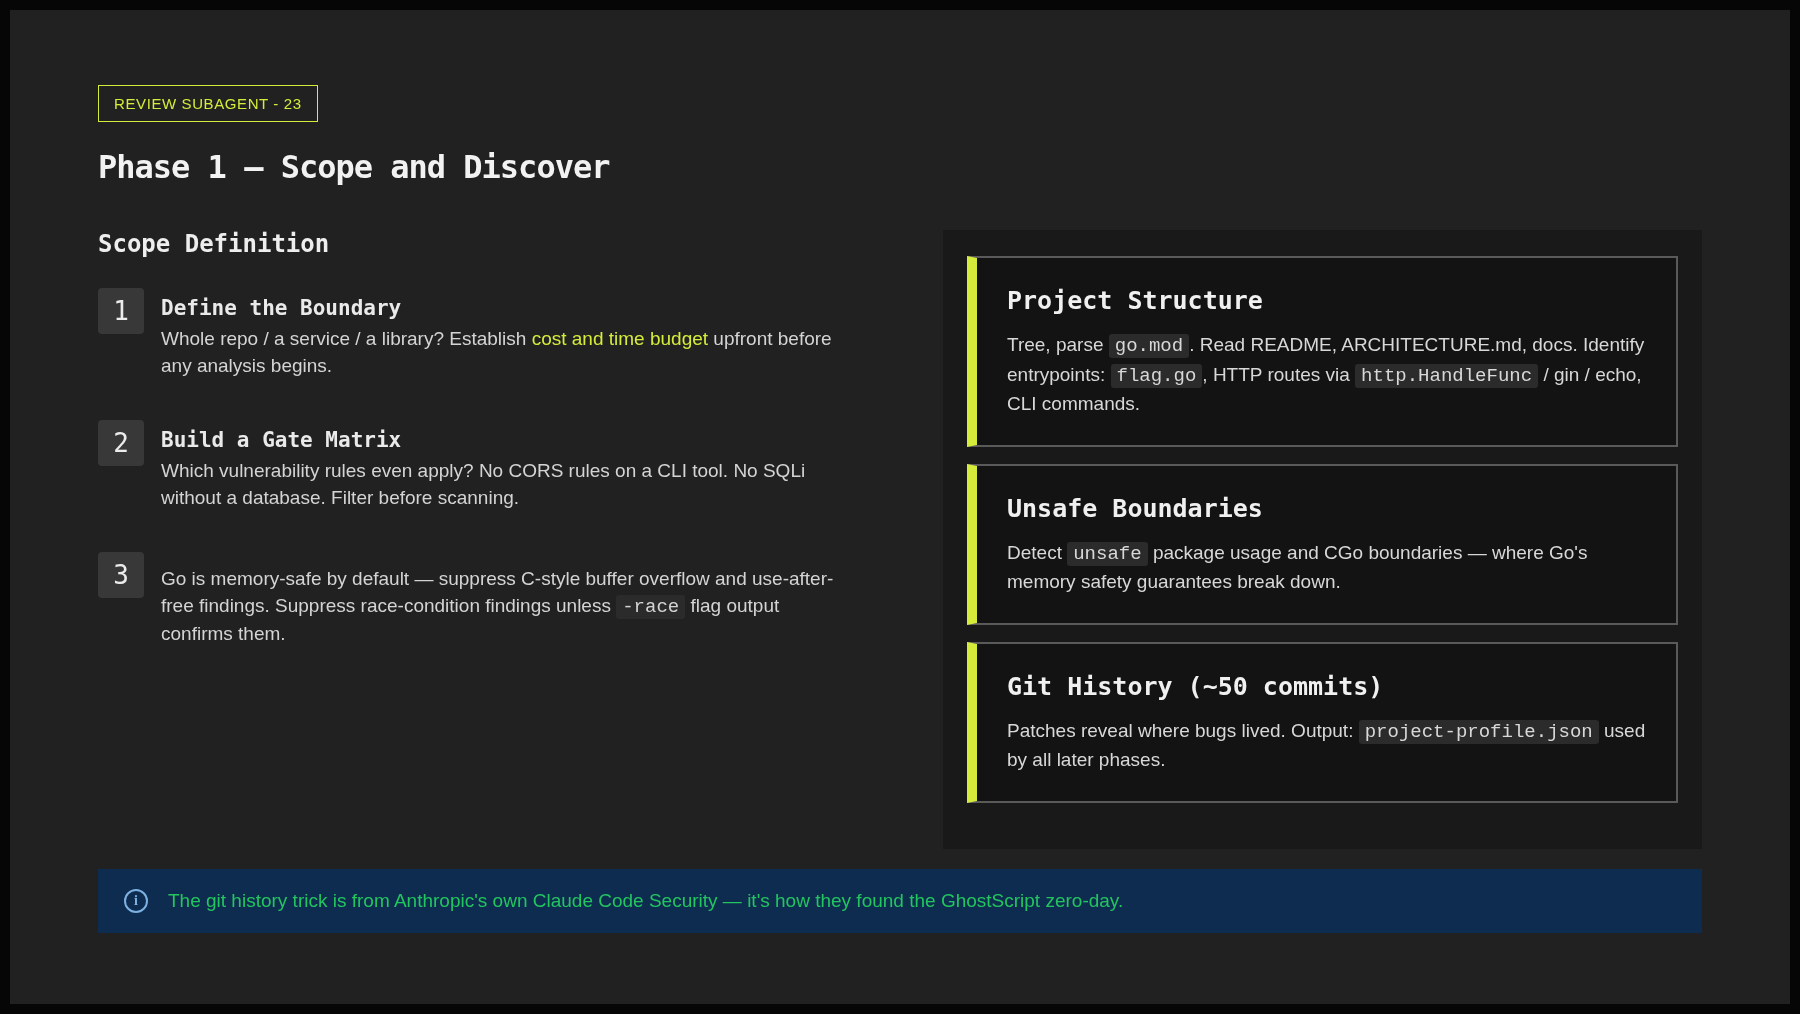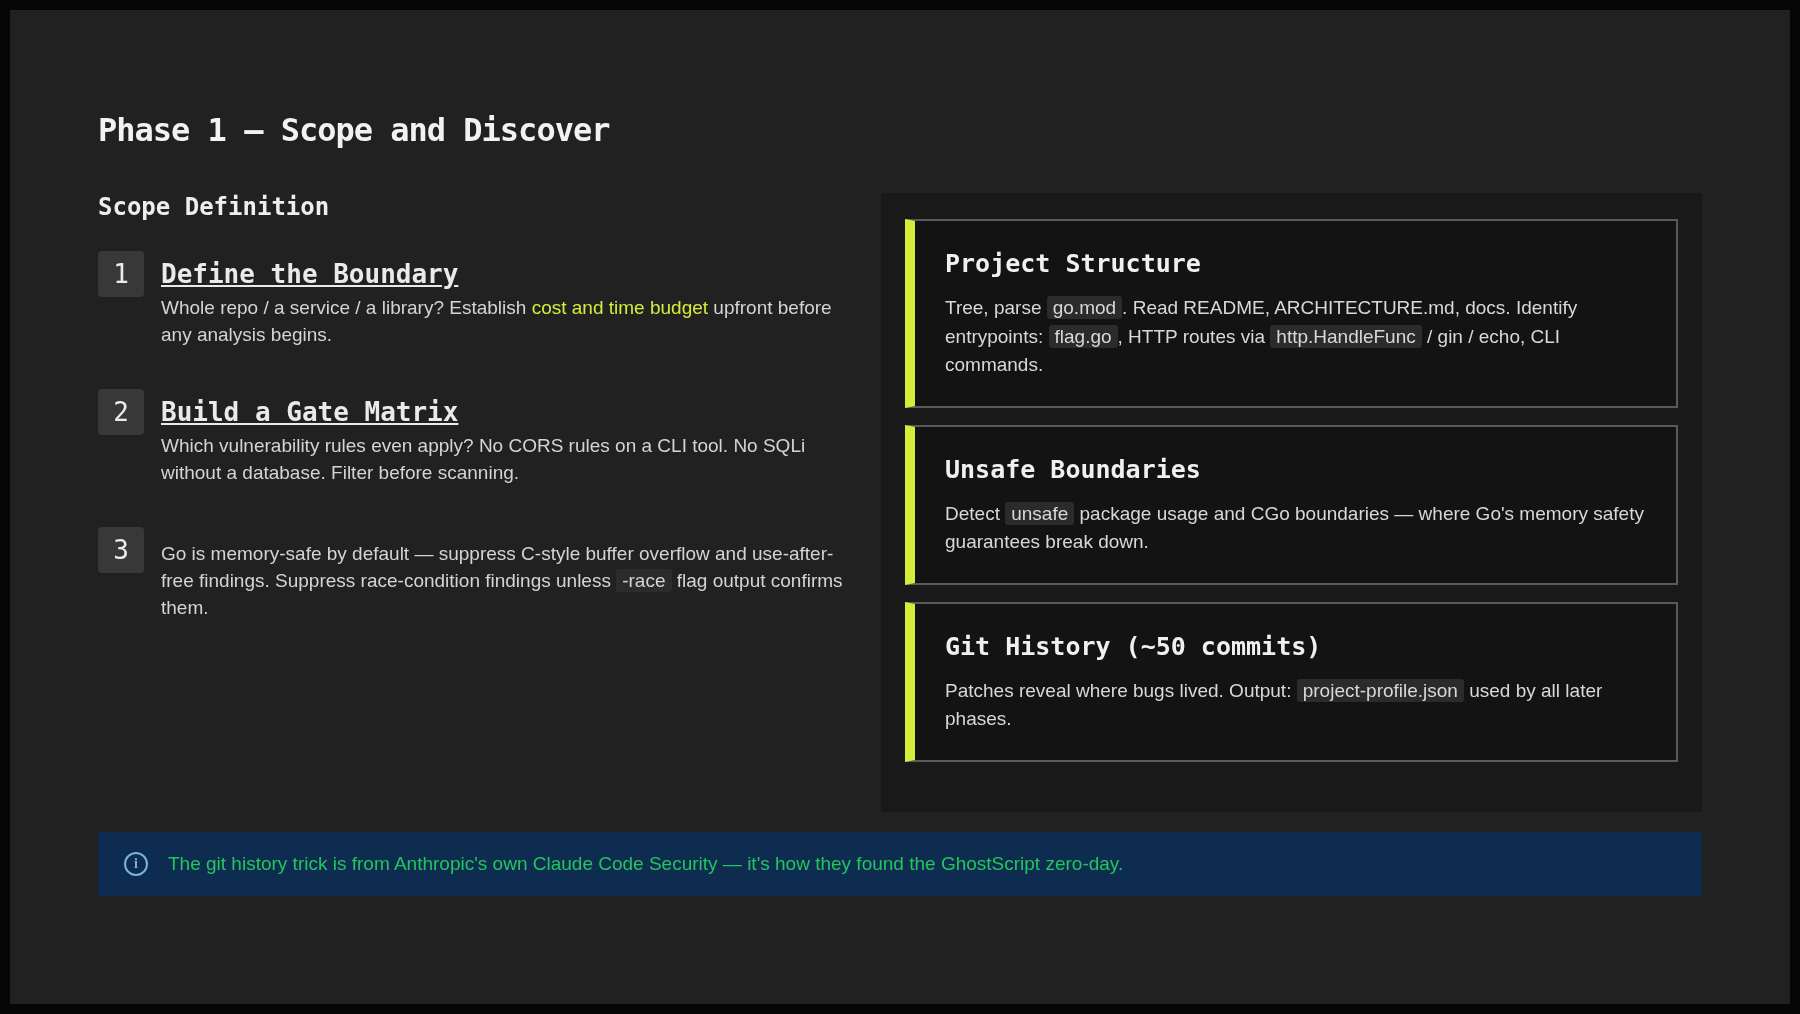--- a/index.html
+++ b/index.html
@@ -34,21 +34,21 @@
   h1.title{
     font-family:"DejaVu Sans Mono",monospace;
     font-weight:bold;
     font-size:32px;
     color:var(--head-text);
     margin-top:26px;
     letter-spacing:-1px;
   }
   .columns{
     display:flex;
-    gap:28px;
+    gap:90px;
     margin-top:44px;
     align-items:flex-start;
   }
   .left-col{width:755px;flex:none;}
   .section-heading{
     font-family:"DejaVu Sans Mono",monospace;
     font-weight:bold;
     font-size:24px;
     color:#eeeeee;
   }
@@ -60,36 +60,36 @@
     background:#383838;
     border-radius:4px;
     display:flex;align-items:center;justify-content:center;
     font-family:"DejaVu Sans Mono",monospace;
     font-size:26px;color:#ececec;
   }
   .scope-item .item-content{padding-top:8px;}
   .item-title{
     font-family:"DejaVu Sans Mono",monospace;
     font-weight:bold;
-    font-size:26px;
+    font-size:21px;
     color:#eaeaea;
-    text-decoration:underline;
   }
   .item-body{
     margin-top:6px;
     font-size:19px;
     line-height:1.42;
     color:var(--body-text);
     max-width:695px;
   }
   .seg-accent{color:var(--accent);}
   .seg-code{
     background:var(--code-bg);
     padding:1px 6px;
     border-radius:3px;
+    font-family:Liberation Mono, monospace;
   }
   .panel{
     flex:1;
     background:var(--panel-bg);
     padding:26px 24px 26px 24px;
     min-height:619px;
   }
   .panel .section-heading{margin:8px 0 26px 10px;}
   .card{
     background:var(--card-bg);
@@ -133,20 +133,21 @@
   .info-text{
     font-size:19px;
     color:#22c55e;
   }
 </style>
 </head>
 <body>
 
 <div class="page">
 
+  <div class="badge">REVIEW SUBAGENT - 23</div>
 
   <h1 class="title">Phase 1 — Scope and Discover</h1>
 
   <div class="columns">
 
     <div class="left-col">
       <div class="section-heading">Scope Definition</div>
 
       <div class="scope-item">
         <div class="num-box">1</div>

